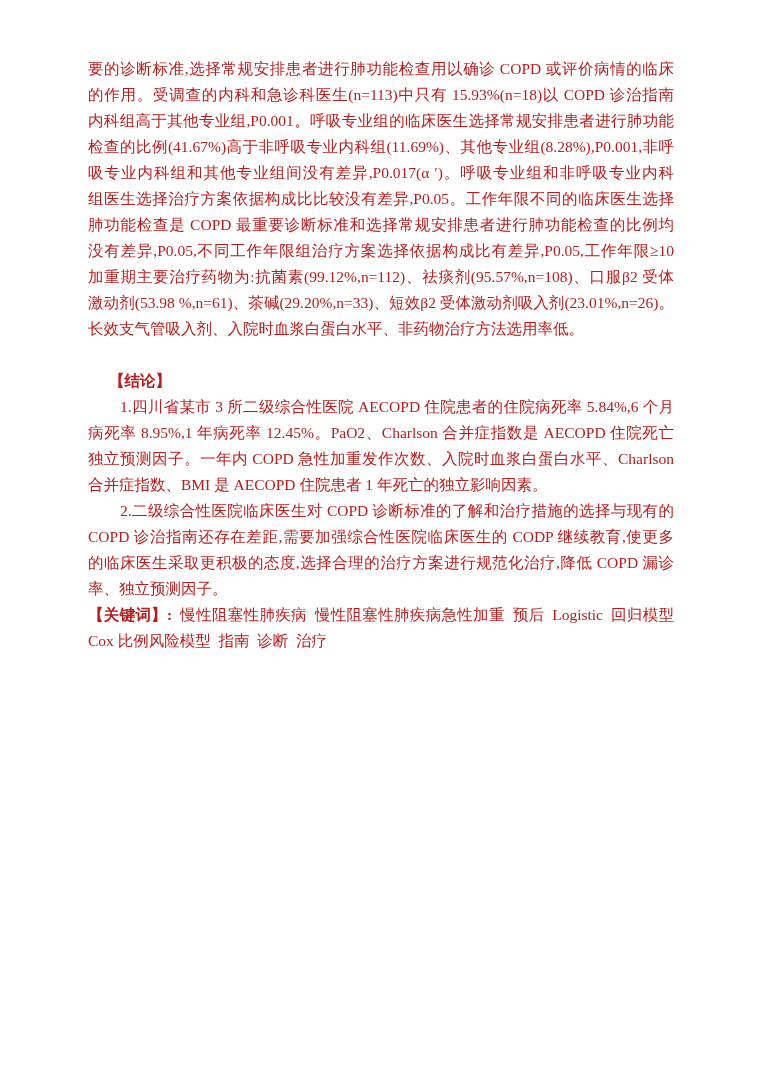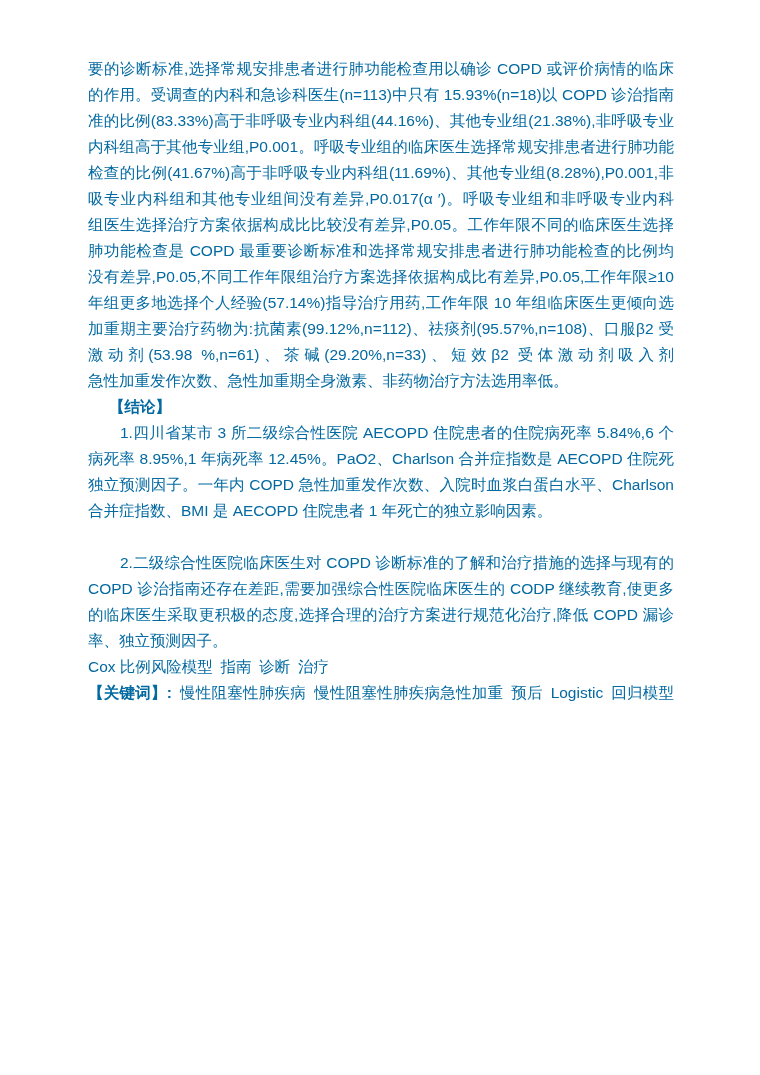--- a/index.html
+++ b/index.html
@@ -12,80 +12,79 @@
     width: 760px;
     height: 1075px;
     background: #ffffff;
     overflow: hidden;
   }
   .content {
     position: absolute;
     left: 88px;
     top: 56px;
     width: 586px;
-    color: #0369a1;
-    font-family: Liberation Sans, sans-serif;
+    color: #b91c1c;
+    font-family: Liberation Serif, serif;
     font-size: 15.5px;
     line-height: 26px;
   }
   .block { margin: 0; }
   .tline {
     height: 26px;
     overflow: hidden;
     text-align: justify;
   }
   .tline.stretch {
     text-align-last: justify;
   }
   .tline.indent { text-indent: 32px; }
   .heading {
     font-weight: bold;
     text-indent: 21px;
+    margin-top: 26px;
   }
-  .mt-blank { margin-top: 26px; }
+  .mt-blank { }
   .kw-label { font-weight: bold; }
 </style>
 </head>
 <body>
 
 <div class="page">
   <div class="content">
 
     <div class="block">
         <div class="tline stretch">要的诊断标准,选择常规安排患者进行肺功能检查用以确诊 COPD 或评价病情的临床</div>
         <div class="tline stretch">的作用。受调查的内科和急诊科医生(n=113)中只有 15.93%(n=18)以 COPD 诊治指南</div>
-        <div class="tline stretch">准的比例(83.33%)高于非呼吸专业内科组(44.16%)、其他专业组(21.38%),非呼吸专业</div>
         <div class="tline stretch">内科组高于其他专业组,P0.001。呼吸专业组的临床医生选择常规安排患者进行肺功能</div>
         <div class="tline stretch">检查的比例(41.67%)高于非呼吸专业内科组(11.69%)、其他专业组(8.28%),P0.001,非呼</div>
         <div class="tline stretch">吸专业内科组和其他专业组间没有差异,P0.017(α ′)。呼吸专业组和非呼吸专业内科</div>
         <div class="tline stretch">组医生选择治疗方案依据构成比比较没有差异,P0.05。工作年限不同的临床医生选择</div>
         <div class="tline stretch">肺功能检查是 COPD 最重要诊断标准和选择常规安排患者进行肺功能检查的比例均</div>
         <div class="tline stretch">没有差异,P0.05,不同工作年限组治疗方案选择依据构成比有差异,P0.05,工作年限≥10</div>
-        <div class="tline stretch">年组更多地选择个人经验(57.14%)指导治疗用药,工作年限 10 年组临床医生更倾向选</div>
         <div class="tline stretch">加重期主要治疗药物为:抗菌素(99.12%,n=112)、祛痰剂(95.57%,n=108)、口服β2 受体</div>
         <div class="tline stretch">激动剂(53.98 %,n=61)、茶碱(29.20%,n=33)、短效β2 受体激动剂吸入剂(23.01%,n=26)。</div>
-        <div class="tline">急性加重发作次数、急性加重期全身激素、非药物治疗方法选用率低。</div>
+        <div class="tline">长效支气管吸入剂、入院时血浆白蛋白水平、非药物治疗方法选用率低。</div>
       </div>
 
     <div class="tline heading">【结论】</div>
 
     <div class="block">
         <div class="tline stretch indent">1.四川省某市 3 所二级综合性医院 AECOPD 住院患者的住院病死率 5.84%,6 个月</div>
         <div class="tline stretch">病死率 8.95%,1 年病死率 12.45%。PaO2、Charlson 合并症指数是 AECOPD 住院死亡</div>
         <div class="tline stretch">独立预测因子。一年内 COPD 急性加重发作次数、入院时血浆白蛋白水平、Charlson</div>
         <div class="tline">合并症指数、BMI 是 AECOPD 住院患者 1 年死亡的独立影响因素。</div>
       </div>
 
     <div class="block mt-blank">
         <div class="tline stretch indent">2.二级综合性医院临床医生对 COPD 诊断标准的了解和治疗措施的选择与现有的</div>
         <div class="tline stretch">COPD 诊治指南还存在差距,需要加强综合性医院临床医生的 CODP 继续教育,使更多</div>
         <div class="tline stretch">的临床医生采取更积极的态度,选择合理的治疗方案进行规范化治疗,降低 COPD 漏诊</div>
         <div class="tline">率、独立预测因子。</div>
       </div>
 
-    <div class="tline">Cox 比例风险模型 指南 诊断 治疗</div>
-
     <div class="tline stretch">
       <span class="kw-label">【关键词】:</span><span> 慢性阻塞性肺疾病 慢性阻塞性肺疾病急性加重 预后 Logistic 回归模型</span>
     </div>
+
+    <div class="tline">Cox 比例风险模型 指南 诊断 治疗</div>
 
   </div>
 </div>
 
 </body></html>

